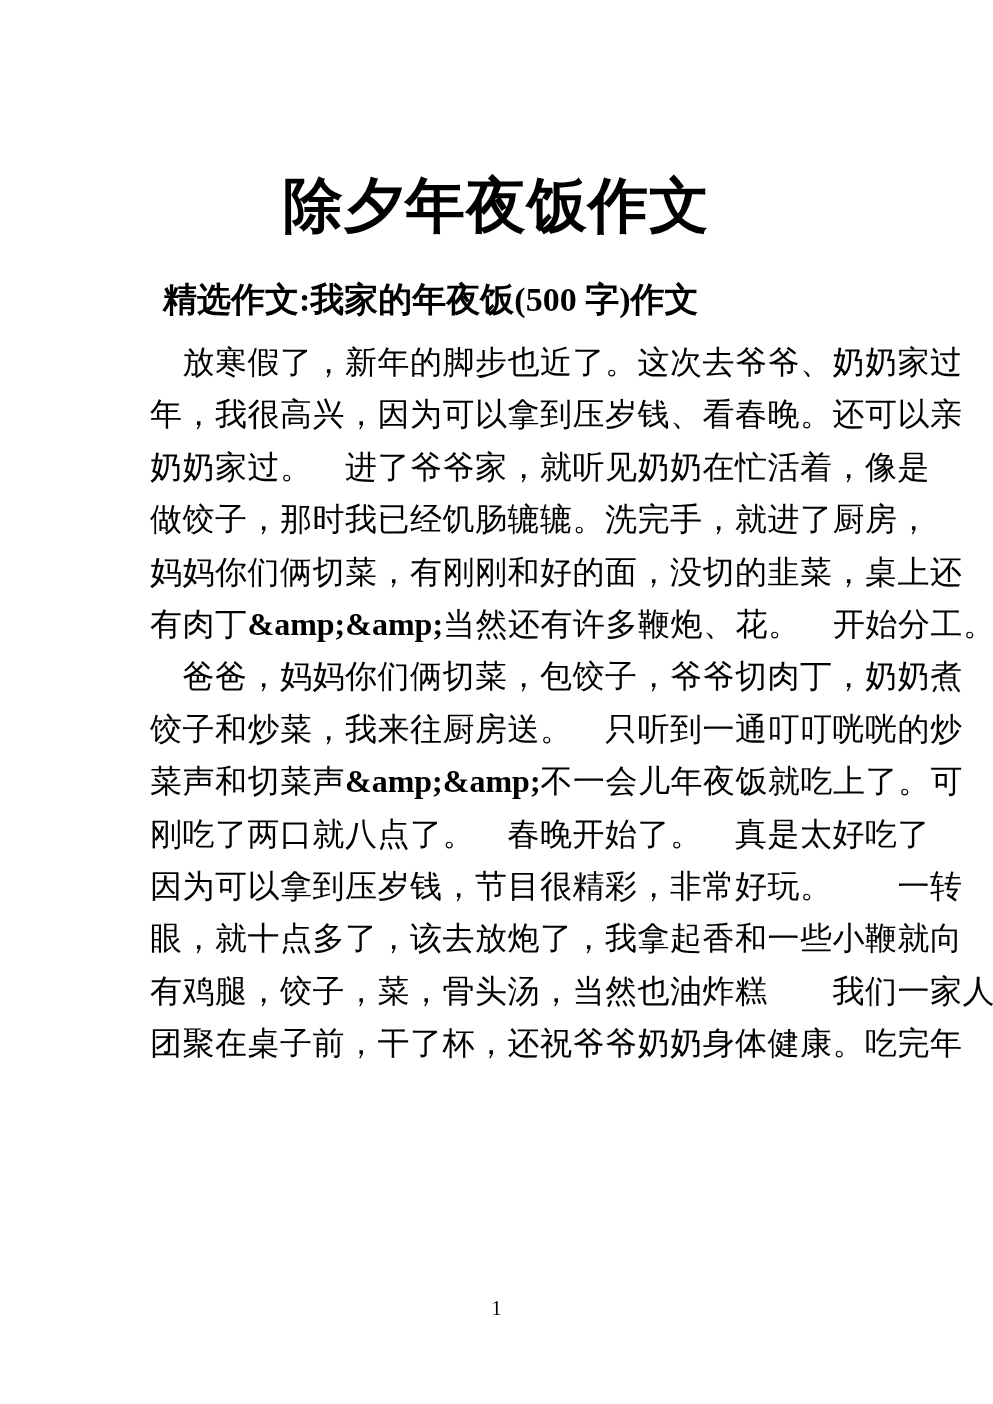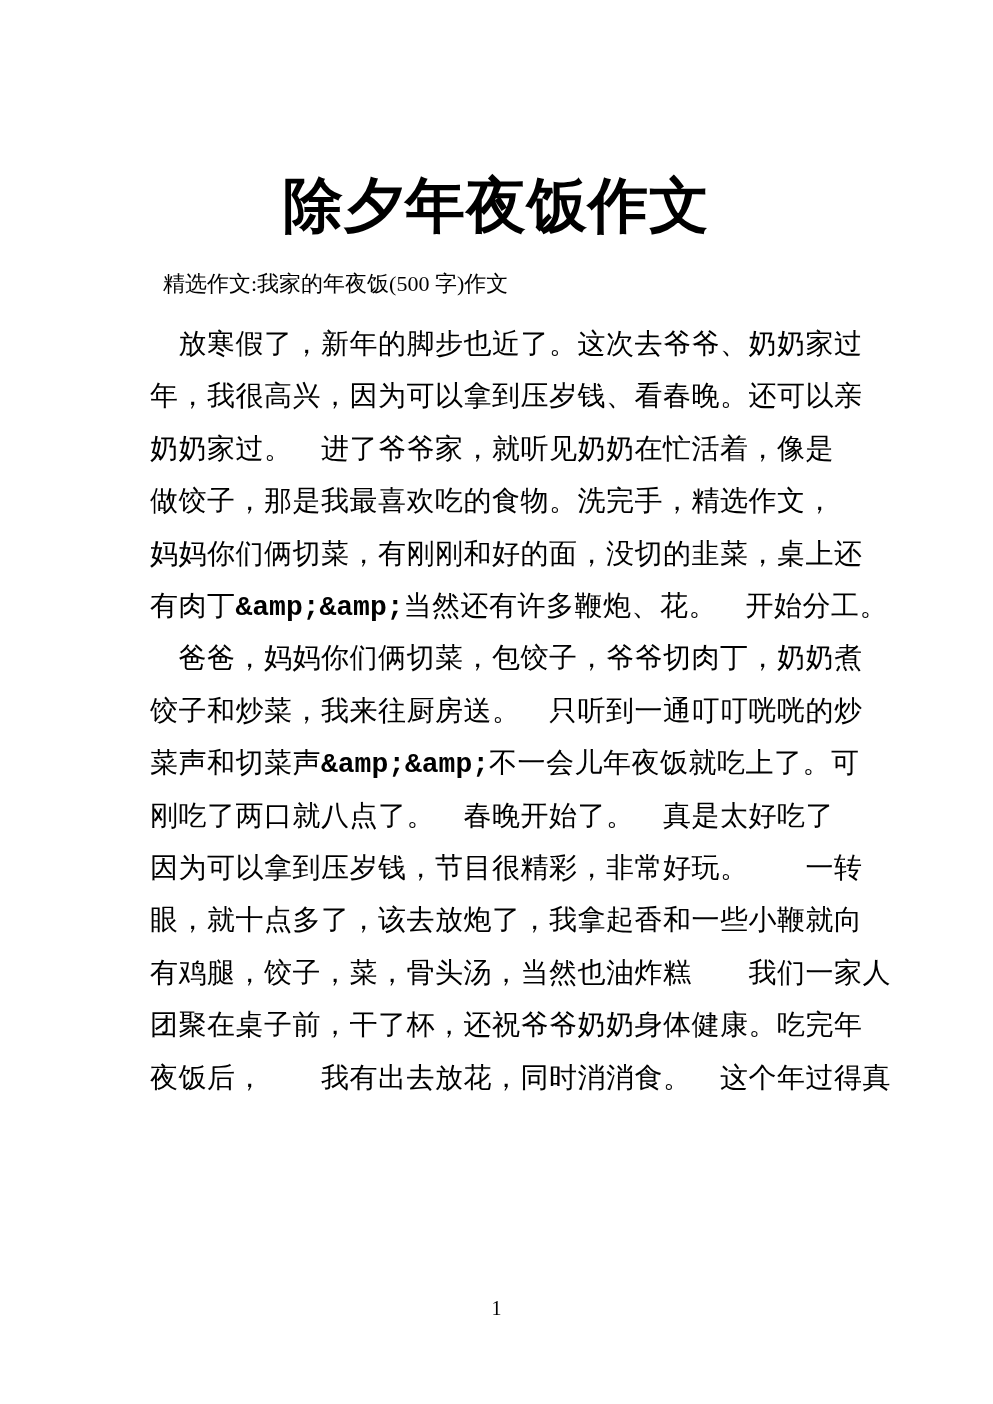--- a/index.html
+++ b/index.html
@@ -23,33 +23,32 @@
     line-height: 76px;
     font-weight: 700;
     letter-spacing: 1px;
     white-space: nowrap;
   }
   .content {
     margin-left: 150px;
     width: 760px;
   }
   .doc-subtitle {
-    margin-top: 20px;
+    margin-top: 36px;
     padding-left: 13px;
-    font-size: 22px;
+    font-size: 34px;
     line-height: 40px;
-    font-weight: 400;
+    font-weight: 700;
     white-space: nowrap;
   }
   .body-text {
     margin-top: 16px;
-    font-size: 28px;
+    font-size: 32px;
     line-height: 52.4px;
     letter-spacing: 0.5px;
-    font-family: Liberation Mono, monospace;
   }
   .body-text .line {
     white-space: nowrap;
   }
   .body-text .amp {
     font-weight: 700;
     letter-spacing: 0;
   }
   .page-number {
     position: absolute;
@@ -70,34 +69,33 @@
 
   <div class="content">
 
     <div class="doc-subtitle">精选作文:我家的年夜饭(500 字)作文</div>
 
     <div class="body-text" id="body-paragraphs">
         <div>
           <div class="line">　放寒假了，新年的脚步也近了。这次去爷爷、奶奶家过</div>
           <div class="line">年，我很高兴，因为可以拿到压岁钱、看春晚。还可以亲</div>
           <div class="line">奶奶家过。　进了爷爷家，就听见奶奶在忙活着，像是</div>
-          <div class="line">做饺子，那是我最喜欢吃的食物。洗完手，精选作文，</div>
+          <div class="line">做饺子，那时我已经饥肠辘辘。洗完手，就进了厨房，</div>
           <div class="line">妈妈你们俩切菜，有刚刚和好的面，没切的韭菜，桌上还</div>
           <div class="line">有肉丁<span class="amp">&amp;amp;</span><span class="amp">&amp;amp;</span>当然还有许多鞭炮、花。　开始分工。</div>
         </div>
         <div>
           <div class="line">　爸爸，妈妈你们俩切菜，包饺子，爷爷切肉丁，奶奶煮</div>
           <div class="line">饺子和炒菜，我来往厨房送。　只听到一通叮叮咣咣的炒</div>
           <div class="line">菜声和切菜声<span class="amp">&amp;amp;</span><span class="amp">&amp;amp;</span>不一会儿年夜饭就吃上了。可</div>
           <div class="line">刚吃了两口就八点了。　春晚开始了。　真是太好吃了</div>
           <div class="line">因为可以拿到压岁钱，节目很精彩，非常好玩。　　一转</div>
           <div class="line">眼，就十点多了，该去放炮了，我拿起香和一些小鞭就向</div>
           <div class="line">有鸡腿，饺子，菜，骨头汤，当然也油炸糕　　我们一家人</div>
           <div class="line">团聚在桌子前，干了杯，还祝爷爷奶奶身体健康。吃完年</div>
-          <div class="line">夜饭后，　　我有出去放花，同时消消食。　这个年过得真</div>
         </div>
       </div>
 
   </div>
 
   <div class="page-number">1</div>
 
 </div>
 
 </body></html>

